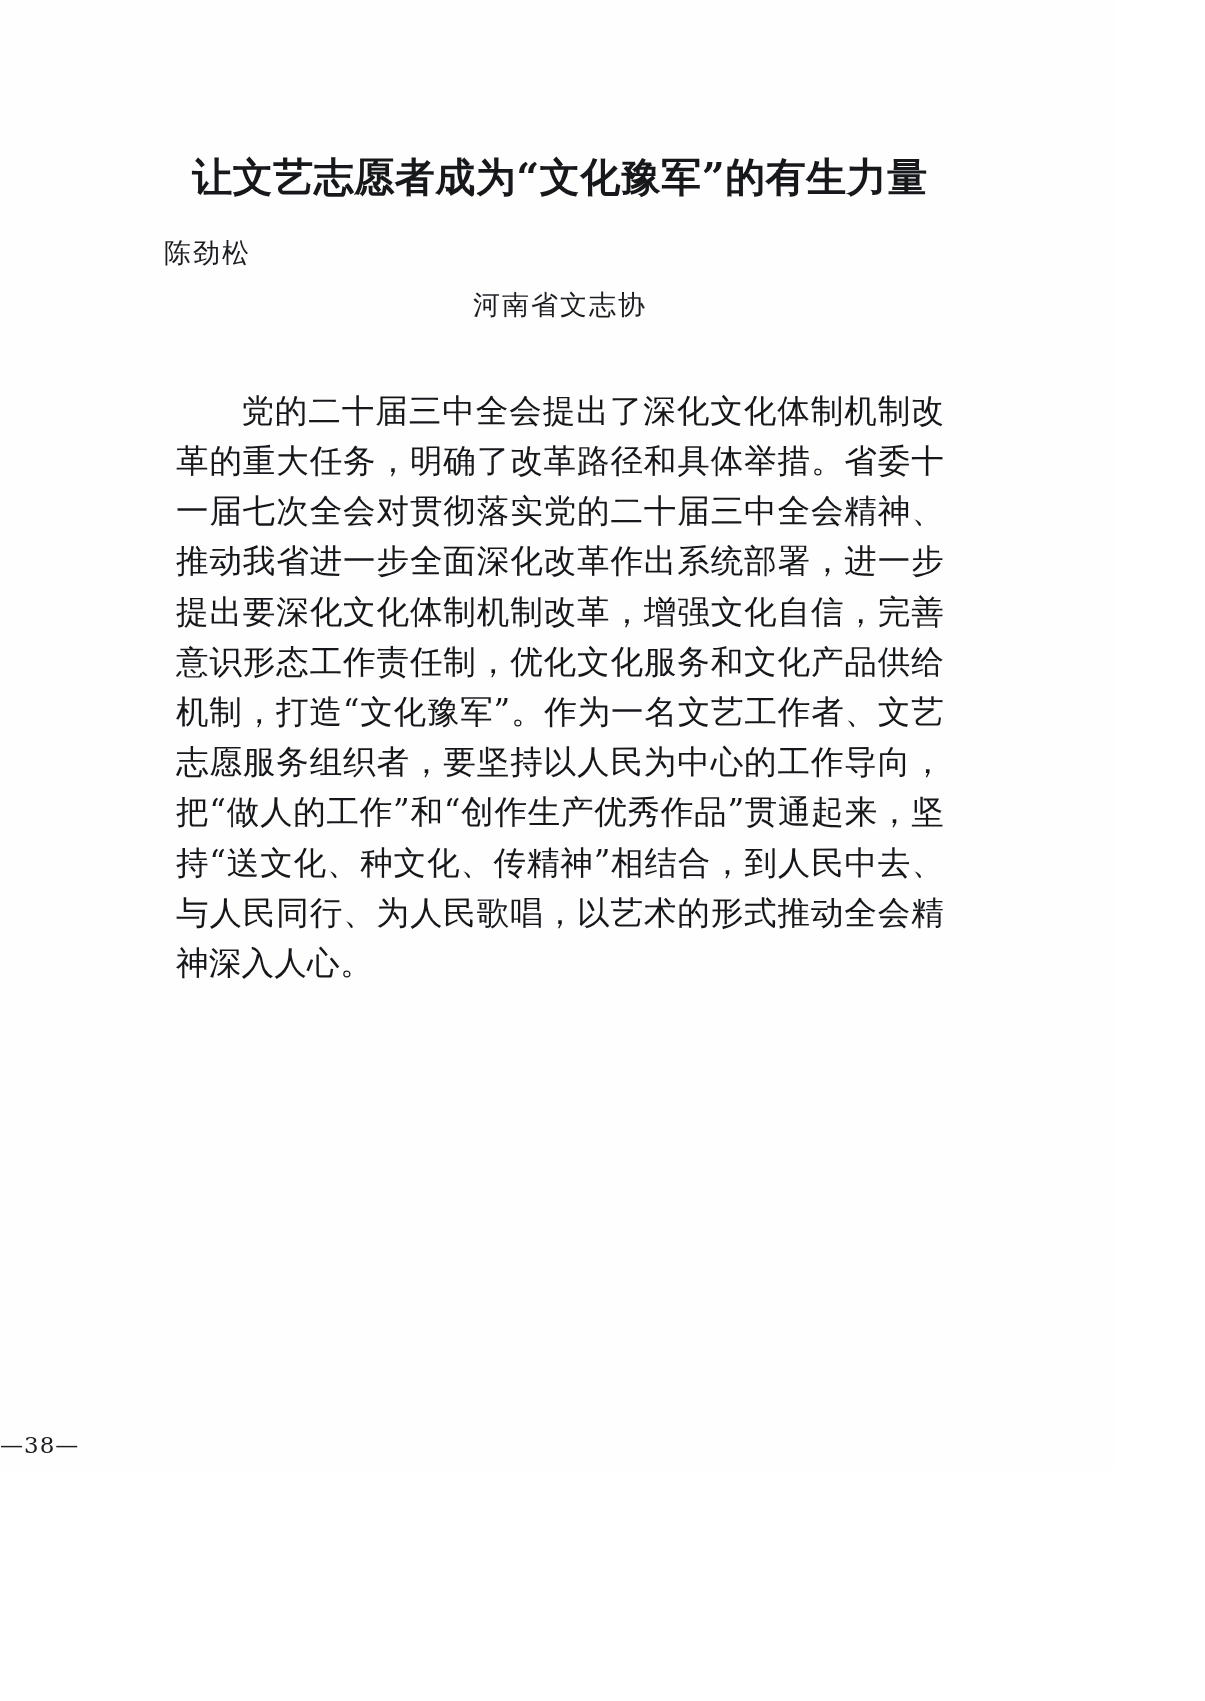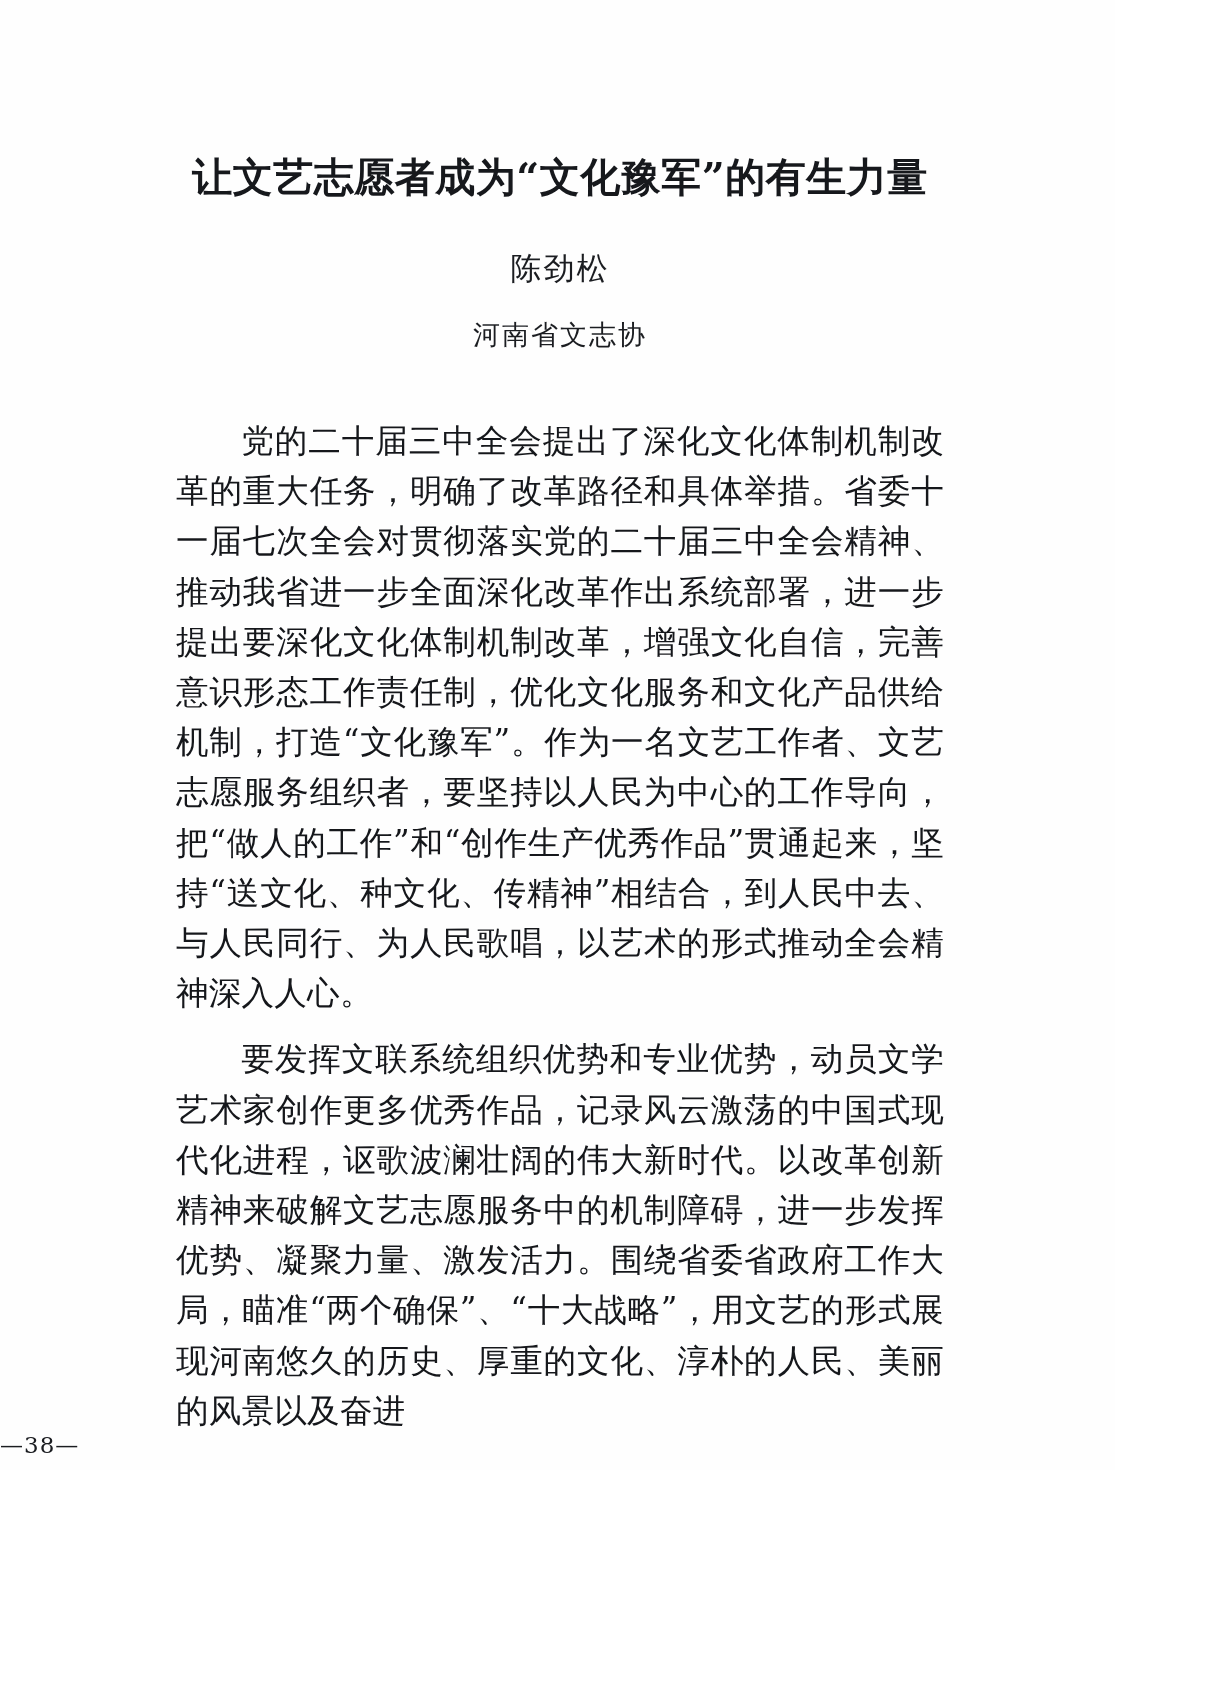--- a/index.html
+++ b/index.html
@@ -40,25 +40,24 @@
     font-weight: 700;
     font-size: 40px;
     line-height: 1.25;
     letter-spacing: 0.5px;
     text-align: center;
     color: #16181c;
     white-space: nowrap;
   }
 
   .byline {
-    margin: 16px;
+    margin: 4px;
     padding-top: 26px;
-    text-align: center;
     font-family: "DejaVu Serif", "Liberation Serif", serif;
-    font-size: 31px;
+    font-size: 27px;
     line-height: 1.55;
     color: #1b1d21;
     letter-spacing: 2px;
   }
 
   .affiliation {
     margin: 0;
     padding-top: 6px;
     text-align: center;
     font-family: "DejaVu Serif", "Liberation Serif", serif;
@@ -118,21 +117,20 @@
   <div class="content">
 
     <h1 class="doc-title">让文艺志愿者成为“文化豫军”的有生力量</h1>
 
     <p class="byline">陈劲松</p>
 
     <p class="affiliation">河南省文志协</p>
 
     <div class="body-block">
       <p class="para">党的二十届三中全会提出了深化文化体制机制改革的重大任务，明确了改革路径和具体举措。省委十一届七次全会对贯彻落实党的二十届三中全会精神、推动我省进一步全面深化改革作出系统部署，进一步提出要深化文化体制机制改革，增强文化自信，完善意识形态工作责任制，优化文化服务和文化产品供给机制，打造“文化豫军”。作为一名文艺工作者、文艺志愿服务组织者，要坚持以人民为中心的工作导向，把“做人的工作”和“创作生产优秀作品”贯通起来，坚持“送文化、种文化、传精神”相结合，到人民中去、与人民同行、为人民歌唱，以艺术的形式推动全会精神深入人心。</p>
-      <p class="para">要发挥文联系统组织优势和专业优势，动员文学艺术家创作更多优秀作品，记录风云激荡的中国式现代化进程，讴歌波澜壮阔的伟大新时代。以改革创新精神来破解文艺志愿服务中的机制障碍，进一步发挥优势、凝聚力量、激发活力。围绕省委省政府工作大局，瞄准“两个确保”、“十大战略”，用文艺的形式展现河南悠久的历史、厚重的文化、淳朴的人民、美丽的风景以及奋进</p>
     </div>
 
   </div>
 
   <div class="clip-bottom"></div>
 
   <div class="page-number">—38—</div>
 
 </div>
 

